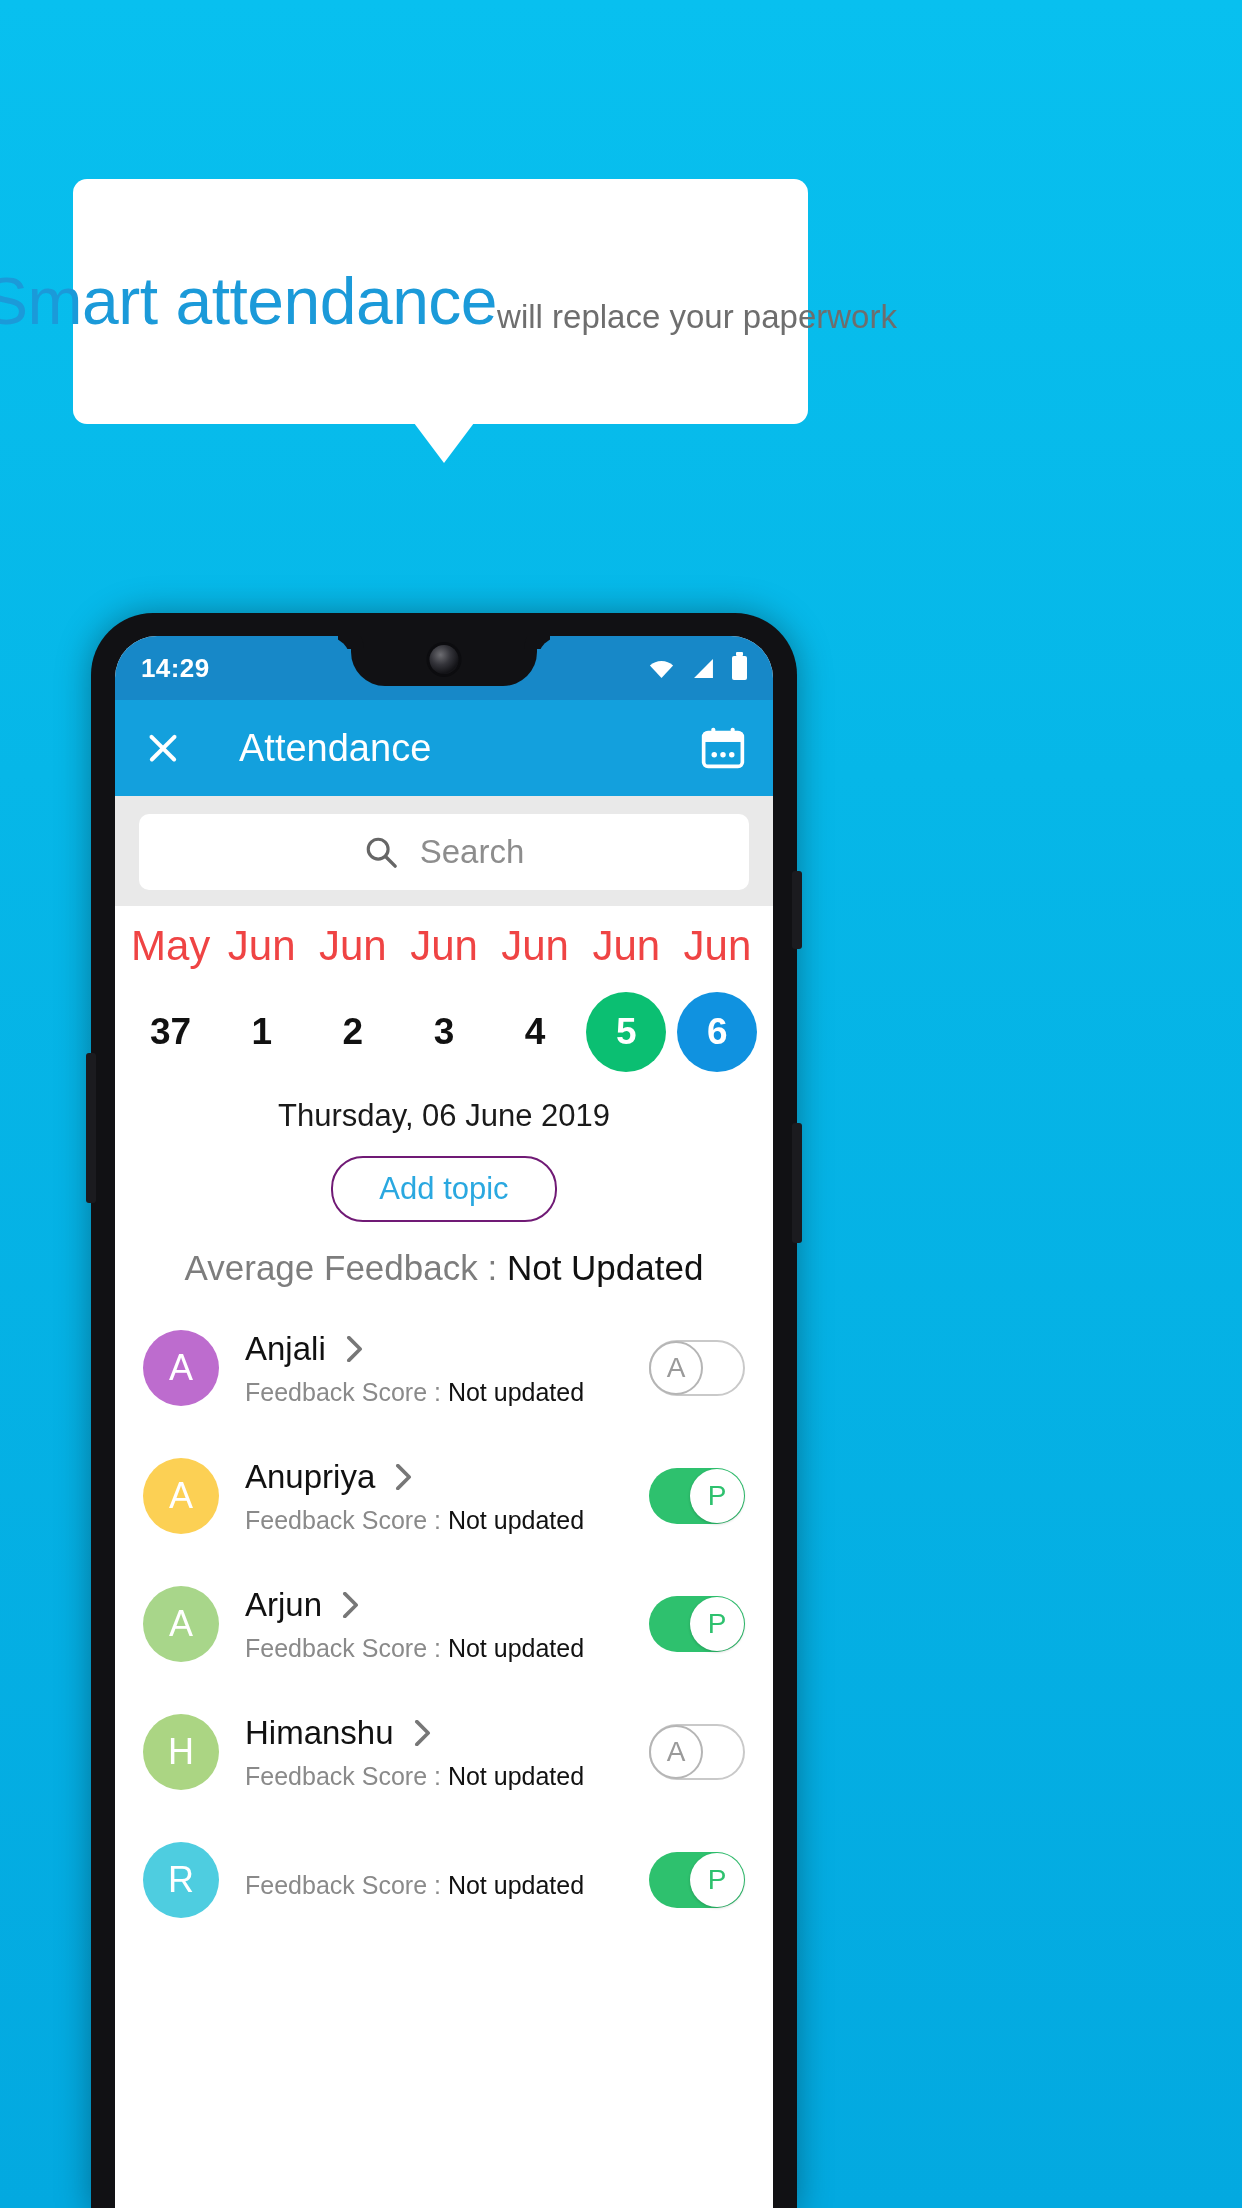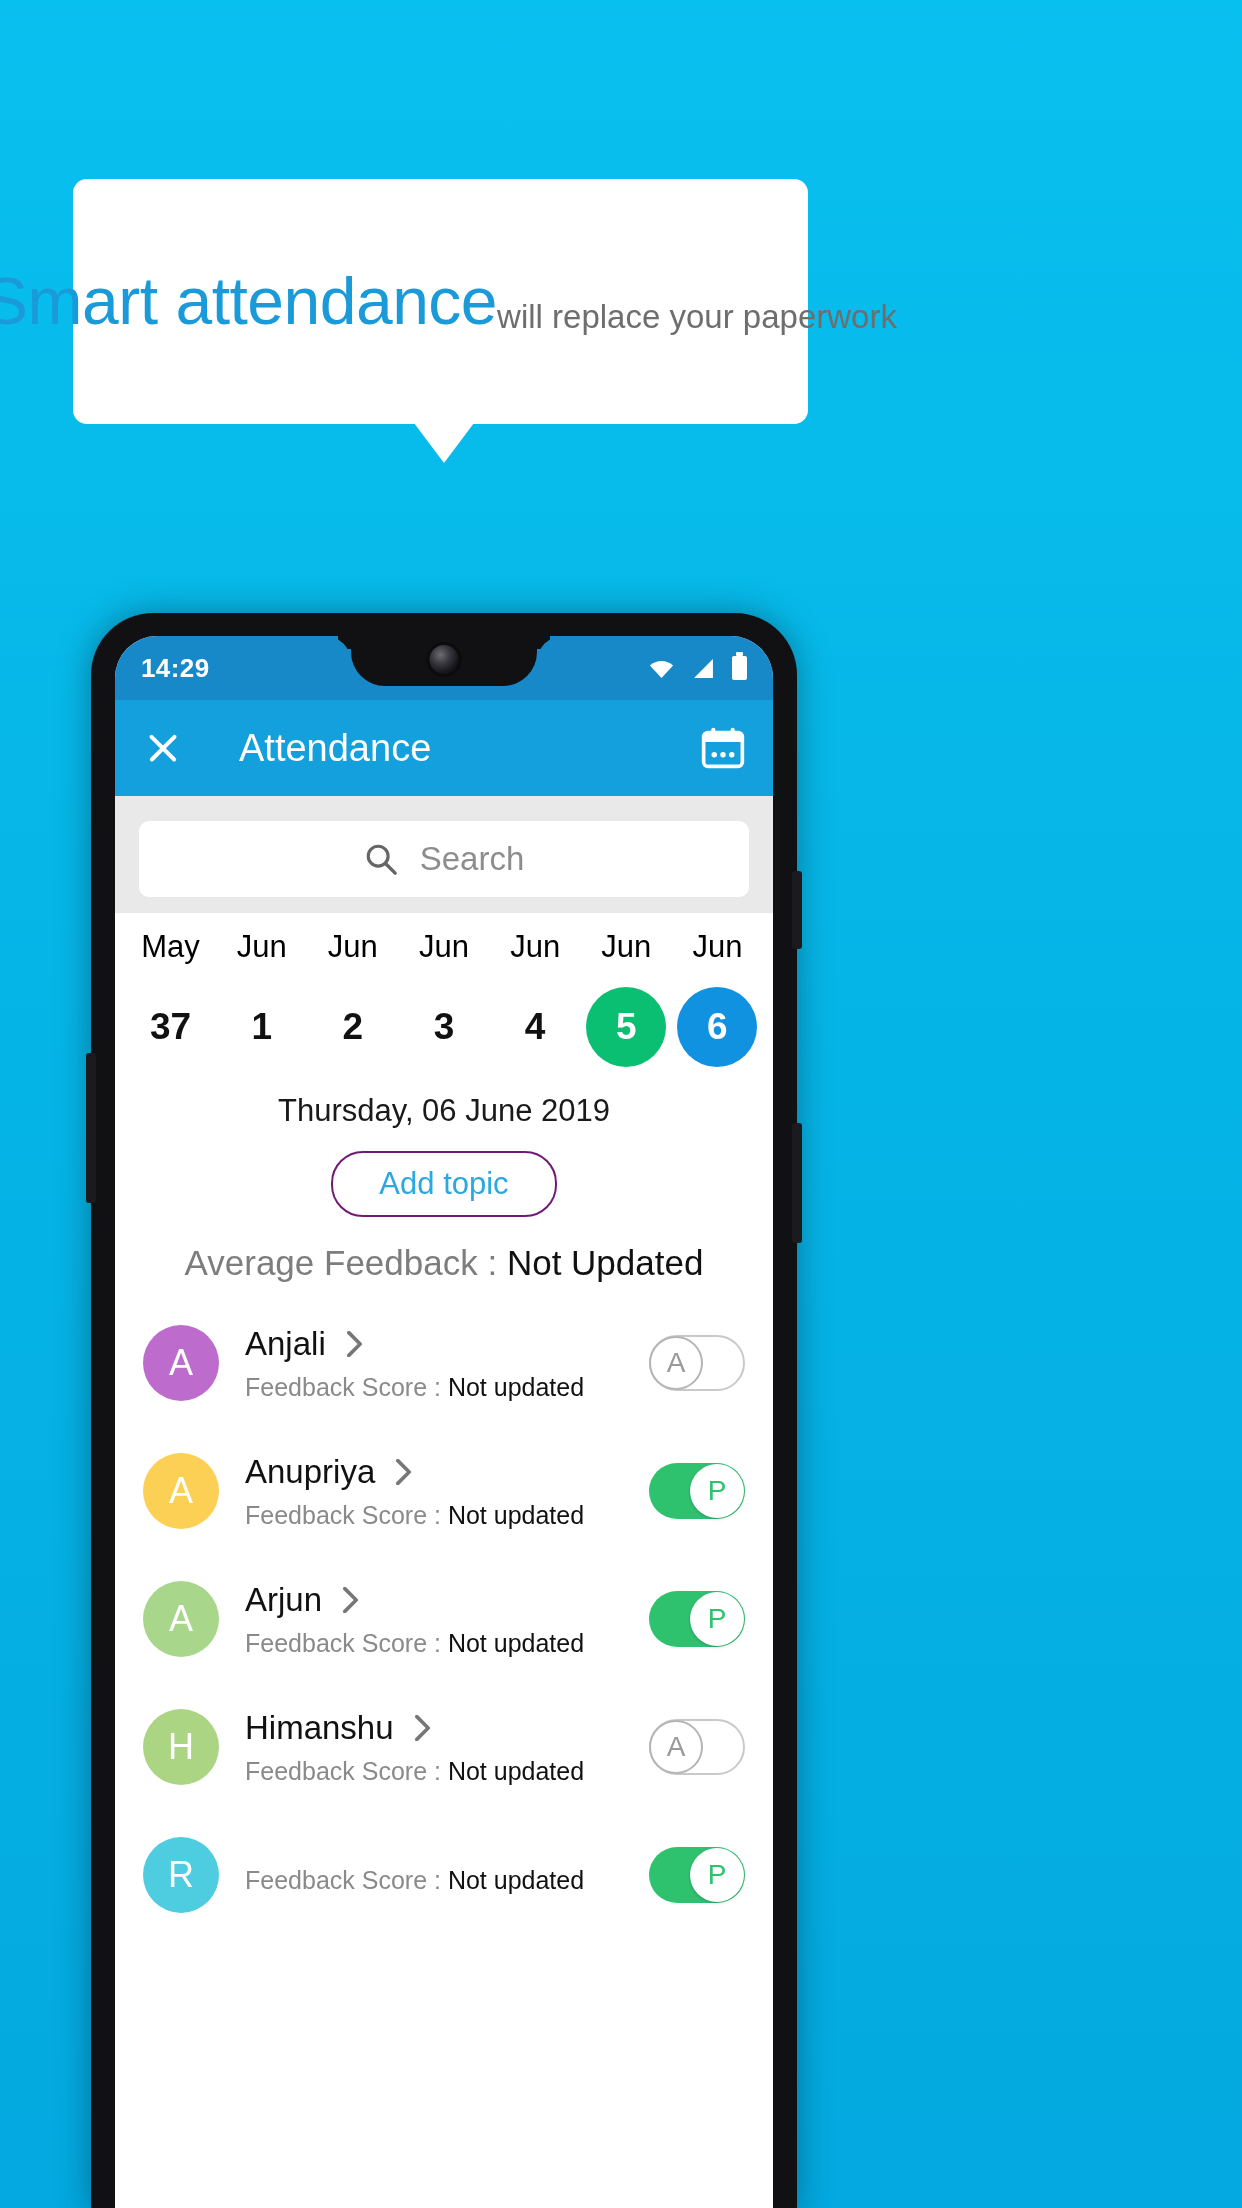--- a/index.html
+++ b/index.html
@@ -86,32 +86,32 @@
   .close-x:before,.close-x:after{
     content:""; position:absolute; left:50%; top:50%; width:36px; height:3.5px;
     background:#fff; border-radius:2px; transform-origin:center;
   }
   .close-x:before{ transform:translate(-50%,-50%) rotate(45deg); }
   .close-x:after { transform:translate(-50%,-50%) rotate(-45deg); }
   .appbar-title{ font-size:38px; font-weight:400; margin-left:56px; }
   .cal-icon{ margin-left:auto; width:44px; height:42px; }
 
   
-  .search-wrap{ background:#e9e9e9; padding:25px 24px 16px; }
+  .search-wrap{ background:#e9e9e9; padding:18px 24px 16px; }
   .search-box{
     height:76px; background:#fff; border-radius:10px;
     display:flex; align-items:center; justify-content:center; gap:22px;
   }
   .search-mag{ width:34px; height:34px; }
   .search-ph{ font-size:33px; color:#8d8d8d; font-weight:400; }
 
   
   .calstrip{ display:flex; padding:16px 10px 0; }
   .calcell{ flex:1; display:flex; flex-direction:column; align-items:center; cursor:pointer;}
-  .cal-mon{ font-size:31px; color:#000000; font-weight:400; }
+  .cal-mon{ font-size:42px; color:#ef4444; font-weight:400; }
   .cal-day{
     margin-top:22px; width:80px; height:80px; border-radius:50%;
     display:flex; align-items:center; justify-content:center;
     font-size:37px; font-weight:700; color:#111;
   }
   .cal-day.green{ background:#0bbf72; color:#fff; }
   .cal-day.blue { background:#1092e0; color:#fff; }
 
   
   .datetext{ text-align:center; font-size:31px; color:#1a1a1a; margin-top:26px; }

